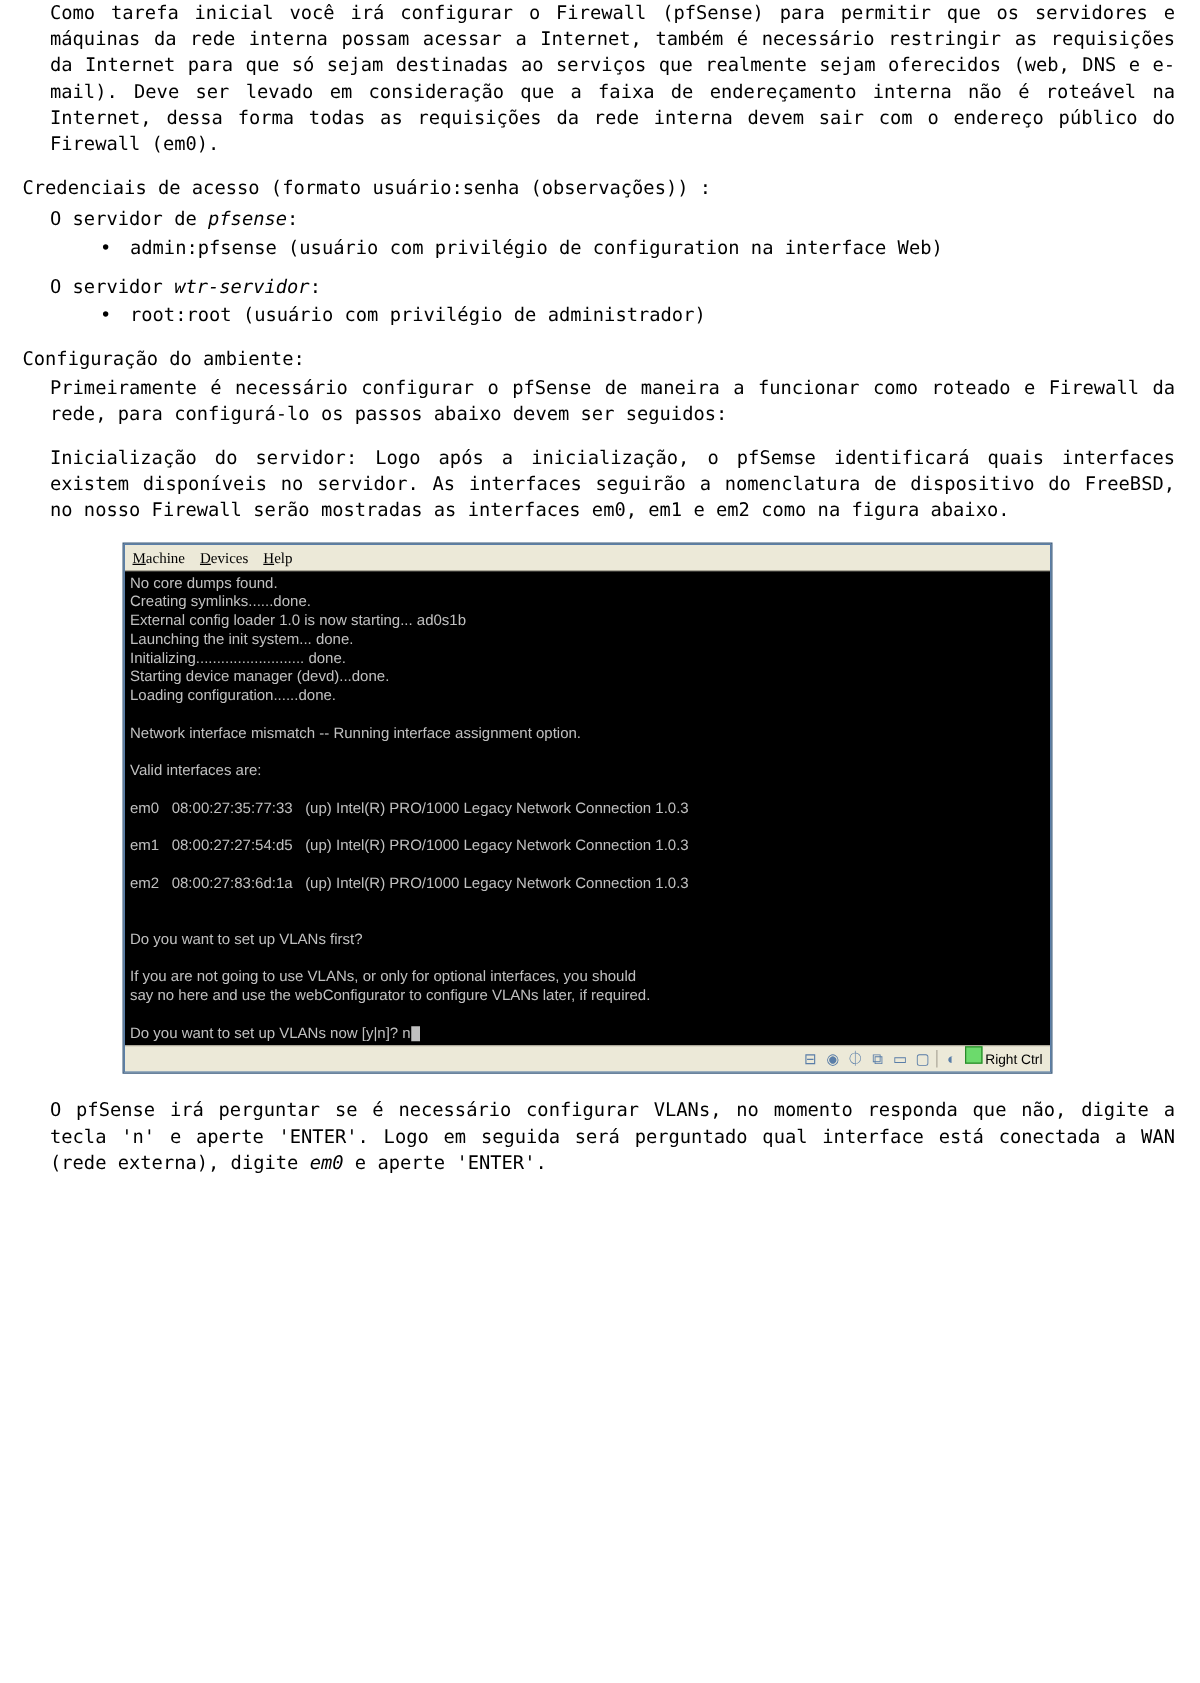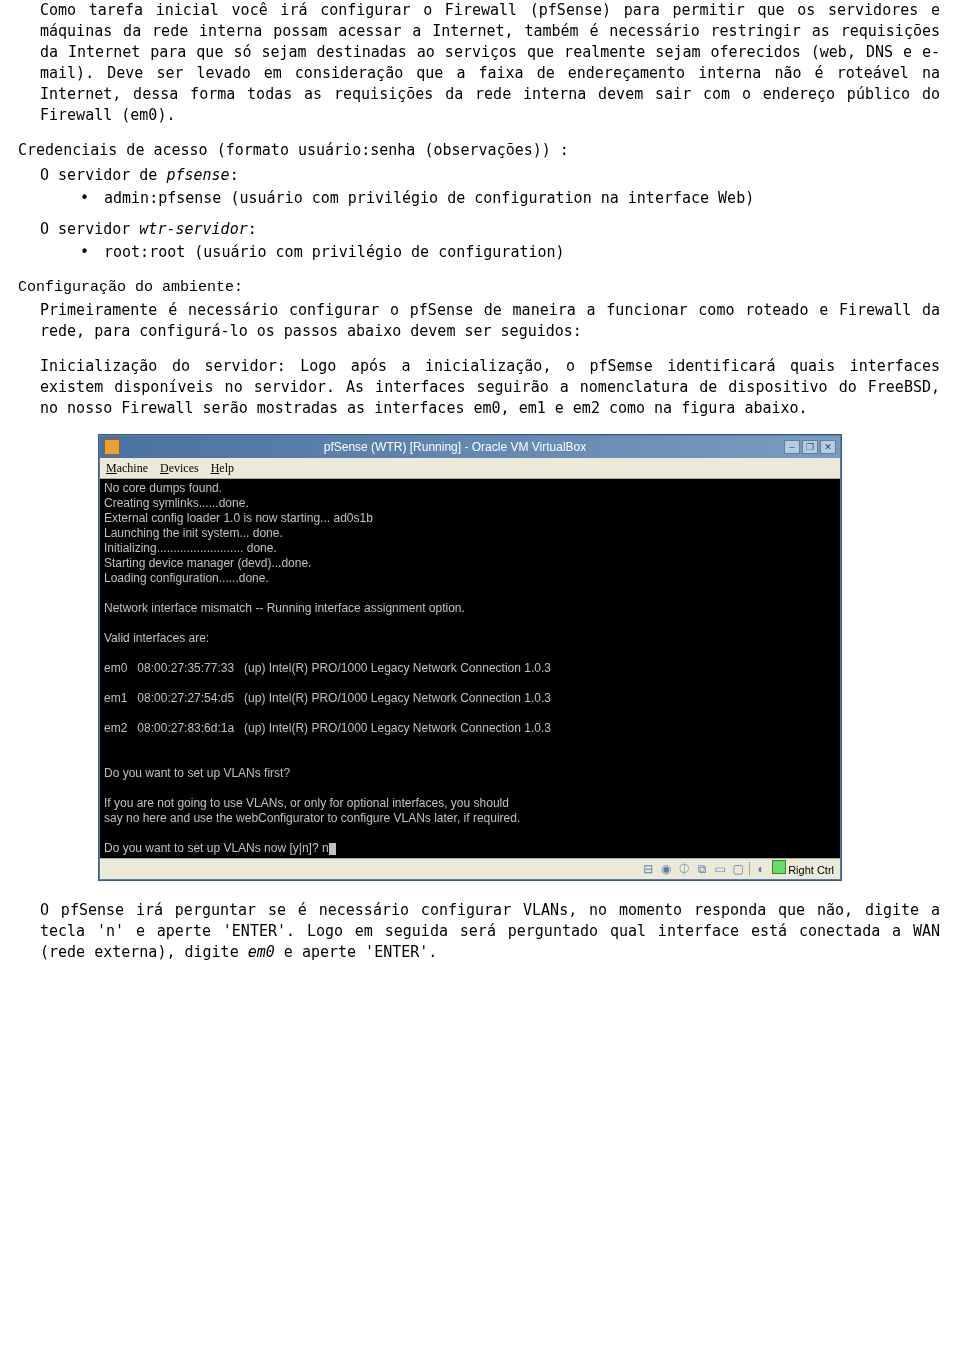--- a/index.html
+++ b/index.html
@@ -41,21 +41,20 @@
       text-align: justify;
     }
     ul.bullet li::before {
       content: "•";
       position: absolute;
       left: 0;
       top: 0;
     }
     .section-title {
       margin: 14px 0 2px 0;
-      font-family: Liberation Mono, monospace;
     }
     
     .vm-outer {
       margin: 16px auto 20px auto;
       width: 740px;
       border: 1px solid #5a7ea8;
       box-shadow: 0 0 0 1px #3a5a7c;
       background: #ece9d8;
     }
     .vm-titlebar {
@@ -174,37 +173,28 @@
   <span>O servidor de </span><span class="italic">pfsense</span><span>:</span>
 </div>
 <ul class="bullet">
   <li>admin:pfsense (usuário com privilégio de configuration na interface Web)</li>
 </ul>
 
 <div class="indent1">
   <span>O servidor </span><span class="italic">wtr-servidor</span><span>:</span>
 </div>
 <ul class="bullet">
-  <li>root:root (usuário com privilégio de configuration)</li>
+  <li>root:root (usuário com privilégio de administrador)</li>
 </ul>
 
 <div class="section-title para-flush">Configuração do ambiente:</div>
 <p class="para" style="margin-bottom:14px;">Primeiramente é necessário configurar o pfSense de maneira a funcionar como roteado e Firewall da rede, para configurá-lo os passos abaixo devem ser seguidos:</p>
 <p class="para">Inicialização do servidor: Logo após a inicialização, o pfSemse identificará quais interfaces existem disponíveis no servidor. As interfaces seguirão a nomenclatura de dispositivo do FreeBSD, no nosso Firewall serão mostradas as interfaces em0, em1 e em2 como na figura abaixo.</p>
 
 <div class="vm-outer">
-  <div class="vm-titlebar">
-    <span class="app-icon"></span>
-    <span class="title-text">pfSense (WTR) [Running] - Oracle VM VirtualBox</span>
-    <div class="win-btns">
-      <div class="win-btn">–</div>
-      <div class="win-btn">❐</div>
-      <div class="win-btn">✕</div>
-    </div>
-  </div>
   <div class="vm-menubar">
     <span><u>M</u>achine</span>
     <span><u>D</u>evices</span>
     <span><u>H</u>elp</span>
   </div>
   <div class="vm-console"><span>No core dumps found.
 Creating symlinks......done.
 External config loader 1.0 is now starting... ad0s1b
 Launching the init system... done.
 Initializing.......................... done.

